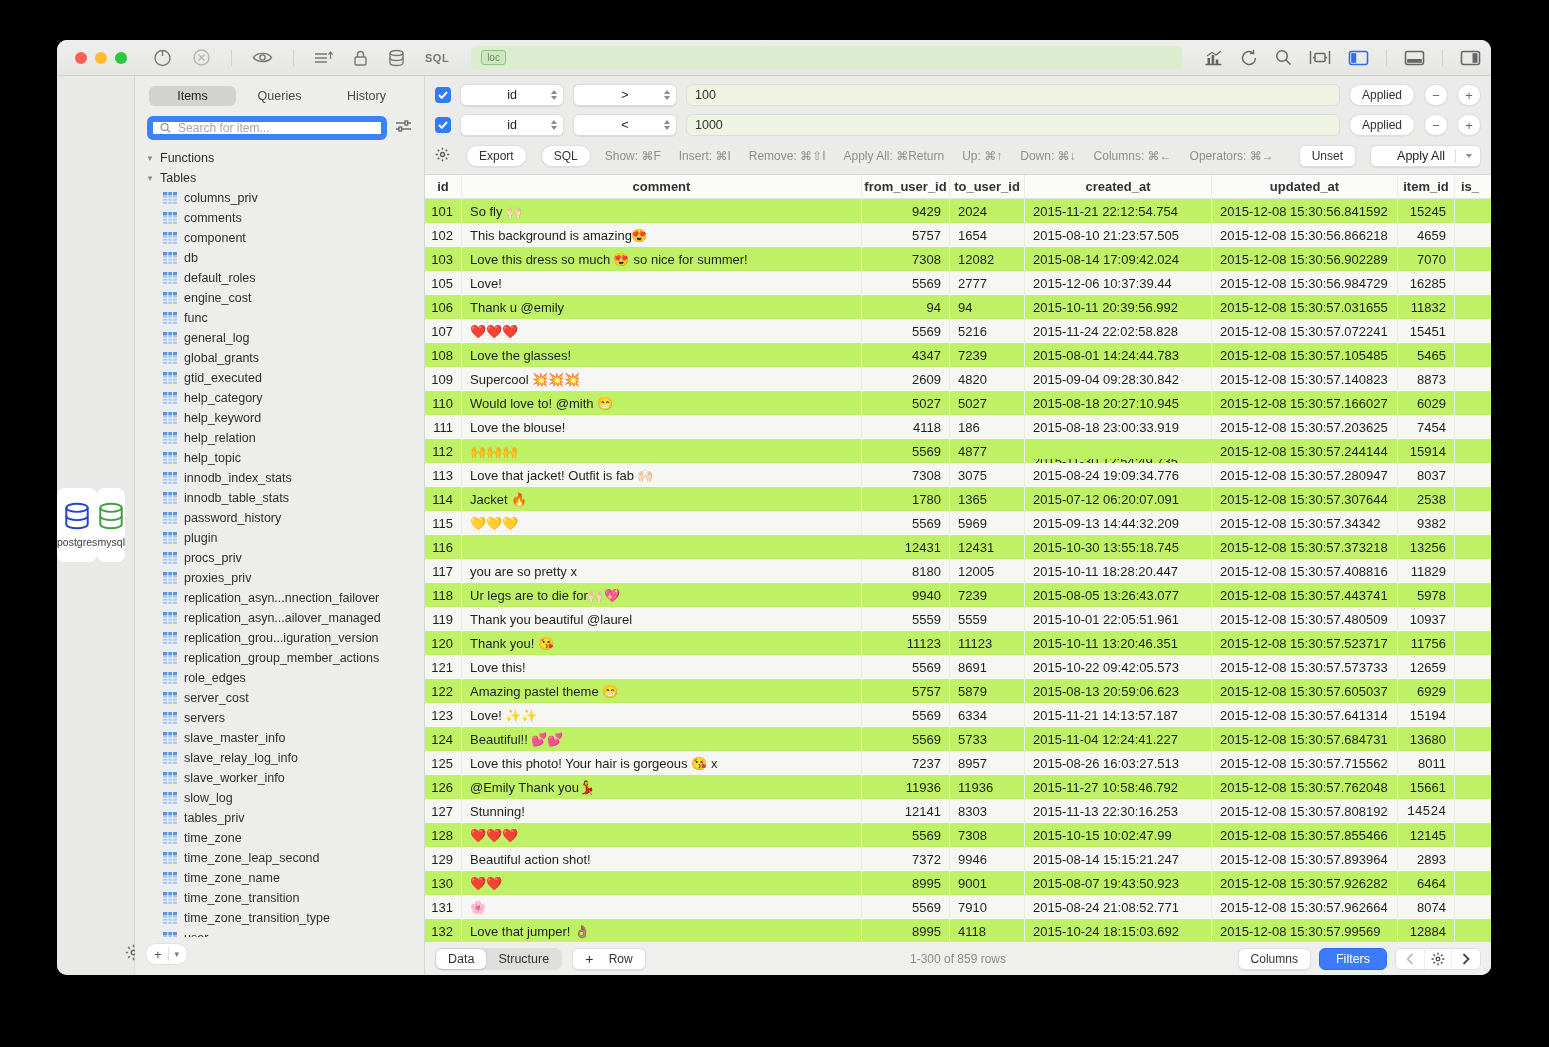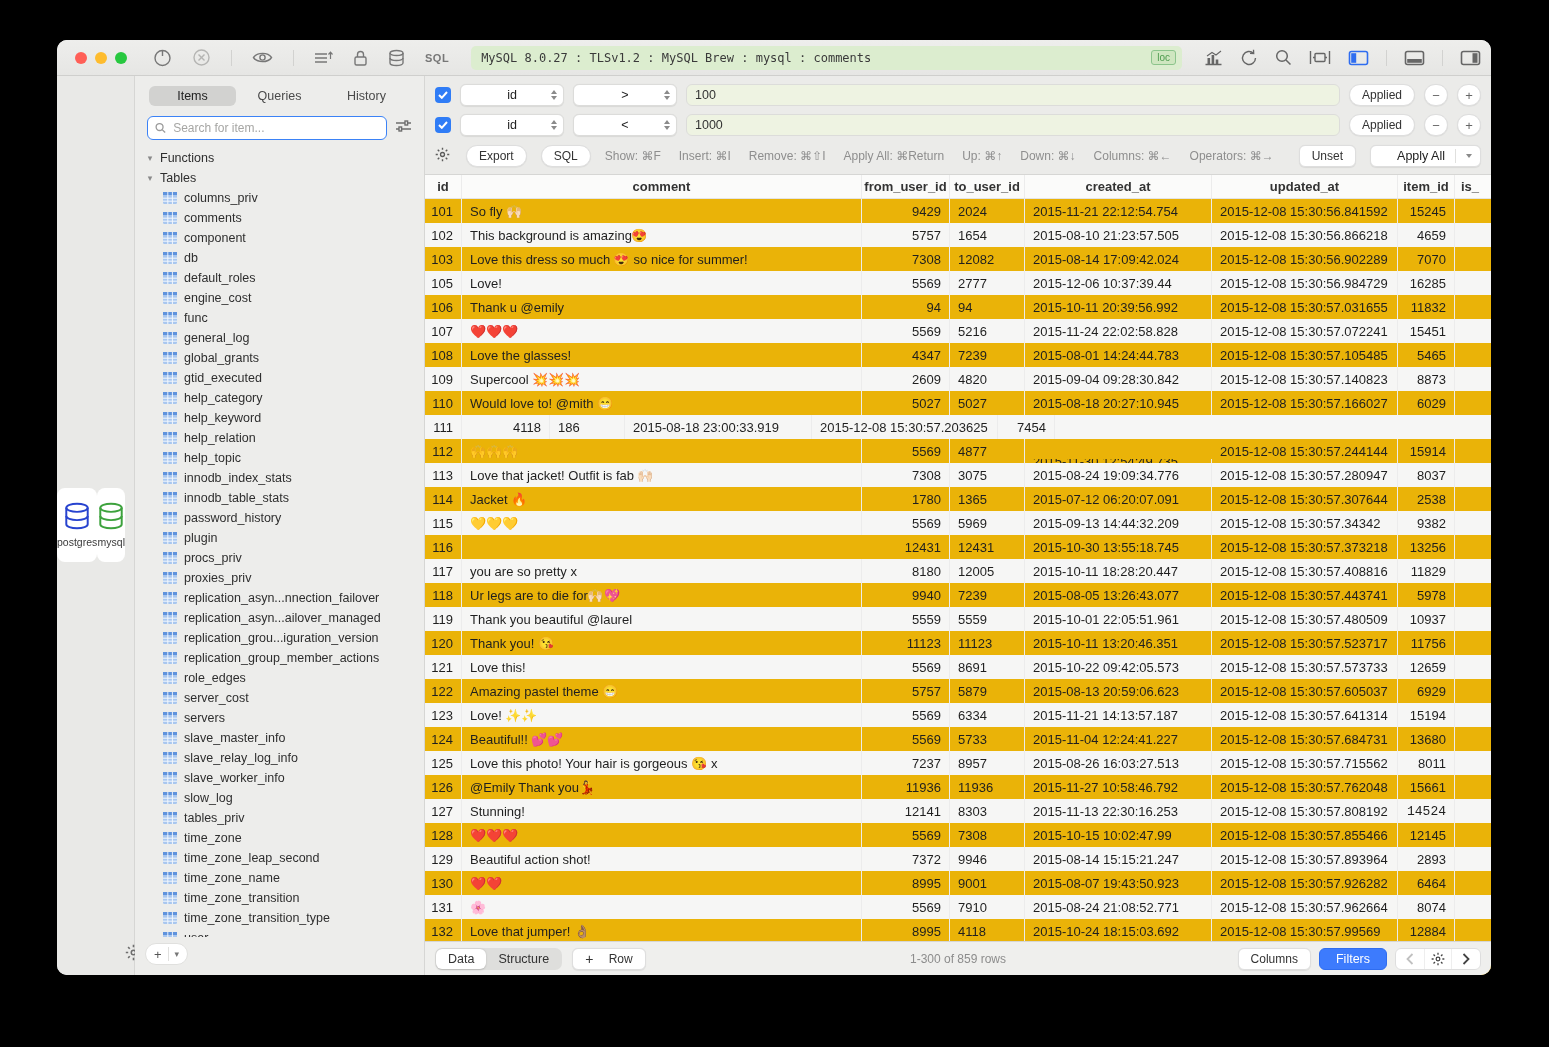--- a/index.html
+++ b/index.html
@@ -52,38 +52,38 @@
   
   .items-sidebar {
     width:290px; flex:0 0 290px; background:#ededeb; border-right:1px solid #d6d6d4;
     display:flex; flex-direction:column; min-height:0;
   }
   .sidebar-tabs { display:flex; align-items:center; padding:10px 14px 6px; }
   .sidebar-tab { flex:1; text-align:center; font-size:12.5px; color:#4a4a4a; padding:3px 0; border-radius:6px; }
   .sidebar-tab.active { background:#d2d2d0; color:#222; }
   .search-row { display:flex; align-items:center; padding:4px 12px 6px; gap:8px; }
   .search-box {
-    flex:1; height:24px; background:#fff; border:1px solid #3b82f6; border-radius:6px;
+    flex:1; height:24px; background:#fff; border:6px solid #3b82f6; border-radius:6px;
     display:flex; align-items:center; padding:0 7px; gap:5px; color:#9a9a9a;
   }
   .search-box input { border:none; outline:none; background:transparent; font-size:12px; color:#444; width:100%; font-family:inherit; }
   .search-box input::placeholder { color:#a6a6a4; }
   .tree { flex:1; overflow:hidden; padding:2px 0 0; font-size:12.5px; }
   .tree-section { display:flex; align-items:center; gap:5px; padding:2px 10px; color:#2e2e2e; height:20px; }
   .tree-chevron { color:#8a8a8a; font-size:9px; width:10px; text-align:center; }
   .tree-item { display:flex; align-items:center; gap:7px; padding:0 10px 0 28px; height:20px; color:#2e2e2e; white-space:nowrap; }
   .table-glyph { width:14px; height:12px; flex:0 0 14px; }
   .sidebar-footer { padding:6px 10px 10px; }
   .addrow-split {
     display:inline-flex; align-items:center; background:#fff; border:1px solid #e0e0de;
     border-radius:12px; height:22px; padding:0 8px; gap:6px; color:#555; font-size:13px;
   }
   .addrow-split .divider { width:1px; height:14px; background:#e0e0de; }
   
-  .main { flex:1; display:flex; flex-direction:column; min-width:0; background:#eab308; }
+  .main { flex:1; display:flex; flex-direction:column; min-width:0; background:#bef264; }
   .filter-area { background:#ebebe9; border-bottom:1px solid #d6d6d4; padding:7px 10px 5px; }
   .filter-row { display:flex; align-items:center; gap:9px; height:24px; margin-bottom:6px; }
   .checkbox {
     width:16px; height:16px; border-radius:4px; background:#2f7cf6; color:#fff;
     display:flex; align-items:center; justify-content:center; flex:0 0 16px;
   }
   .select {
     height:22px; background:#fff; border:1px solid #dcdcda; border-radius:6px;
     display:flex; align-items:center; justify-content:center; position:relative;
     font-size:12.5px; color:#222; box-shadow:0 .5px 1px rgba(0,0,0,.08);
@@ -198,21 +198,20 @@
         <svg width="17" height="18" viewBox="0 0 17 18" fill="none" stroke="currentColor" stroke-width="1.4">
           <ellipse cx="8.5" cy="4" rx="6.5" ry="2.5"></ellipse>
           <path d="M2 4 V14 c0 1.4 2.9 2.5 6.5 2.5 s6.5-1.1 6.5-2.5 V4"></path>
           <path d="M2 9 c0 1.4 2.9 2.5 6.5 2.5 s6.5-1.1 6.5-2.5"></path>
         </svg>
       </span>
       <span class="sql-label">SQL</span>
     </div>
 
     <div class="title-capsule">
-      <span class="title-text">MySQL 8.0.27 : TLSv1.2 : MySQL Brew : mysql : comments</span>
       <span class="loc-badge">loc</span>
     </div>
 
     <div class="right-icons">
       <span class="ticon">
         <svg width="19" height="17" viewBox="0 0 19 17" fill="none" stroke="currentColor" stroke-width="1.3">
           <line x1="1.5" y1="15.5" x2="17.5" y2="15.5"></line>
           <rect x="3.5" y="9" width="2.6" height="6.5" fill="currentColor" stroke="none"></rect>
           <rect x="7.6" y="6" width="2.6" height="9.5" fill="currentColor" stroke="none"></rect>
           <rect x="11.7" y="10.5" width="2.6" height="5" fill="currentColor" stroke="none"></rect>
@@ -1028,20 +1027,21 @@
               <div class="td" style="width: 400px; flex: 0 0 400px;">Would love to! @mith 😁</div>
               <div class="td r" style="width: 88px; flex: 0 0 88px;">5027</div>
               <div class="td" style="width: 75px; flex: 0 0 75px;">5027</div>
               <div class="td" style="width: 187px; flex: 0 0 187px;">2015-08-18 20:27:10.945</div>
               <div class="td" style="width: 186px; flex: 0 0 186px;">2015-12-08 15:30:57.166027</div>
               <div class="td r" style="width: 57px; flex: 0 0 57px;">6029</div>
               <div class="td" style="flex: 1 1 0%; border-right: none;"></div>
             </div>
             <div class="trow alt">
               <div class="td r" style="width: 37px; flex: 0 0 37px;">111</div>
+              <div class="td" style="width: 400px; flex: 0 0 400px;">Love the blouse!</div>
               <div class="td r" style="width: 88px; flex: 0 0 88px;">4118</div>
               <div class="td" style="width: 75px; flex: 0 0 75px;">186</div>
               <div class="td" style="width: 187px; flex: 0 0 187px;">2015-08-18 23:00:33.919</div>
               <div class="td" style="width: 186px; flex: 0 0 186px;">2015-12-08 15:30:57.203625</div>
               <div class="td r" style="width: 57px; flex: 0 0 57px;">7454</div>
               <div class="td" style="flex: 1 1 0%; border-right: none;"></div>
             </div>
             <div class="trow">
               <div class="td r" style="width: 37px; flex: 0 0 37px;">112</div>
               <div class="td" style="width: 400px; flex: 0 0 400px;">🙌🙌🙌</div>

